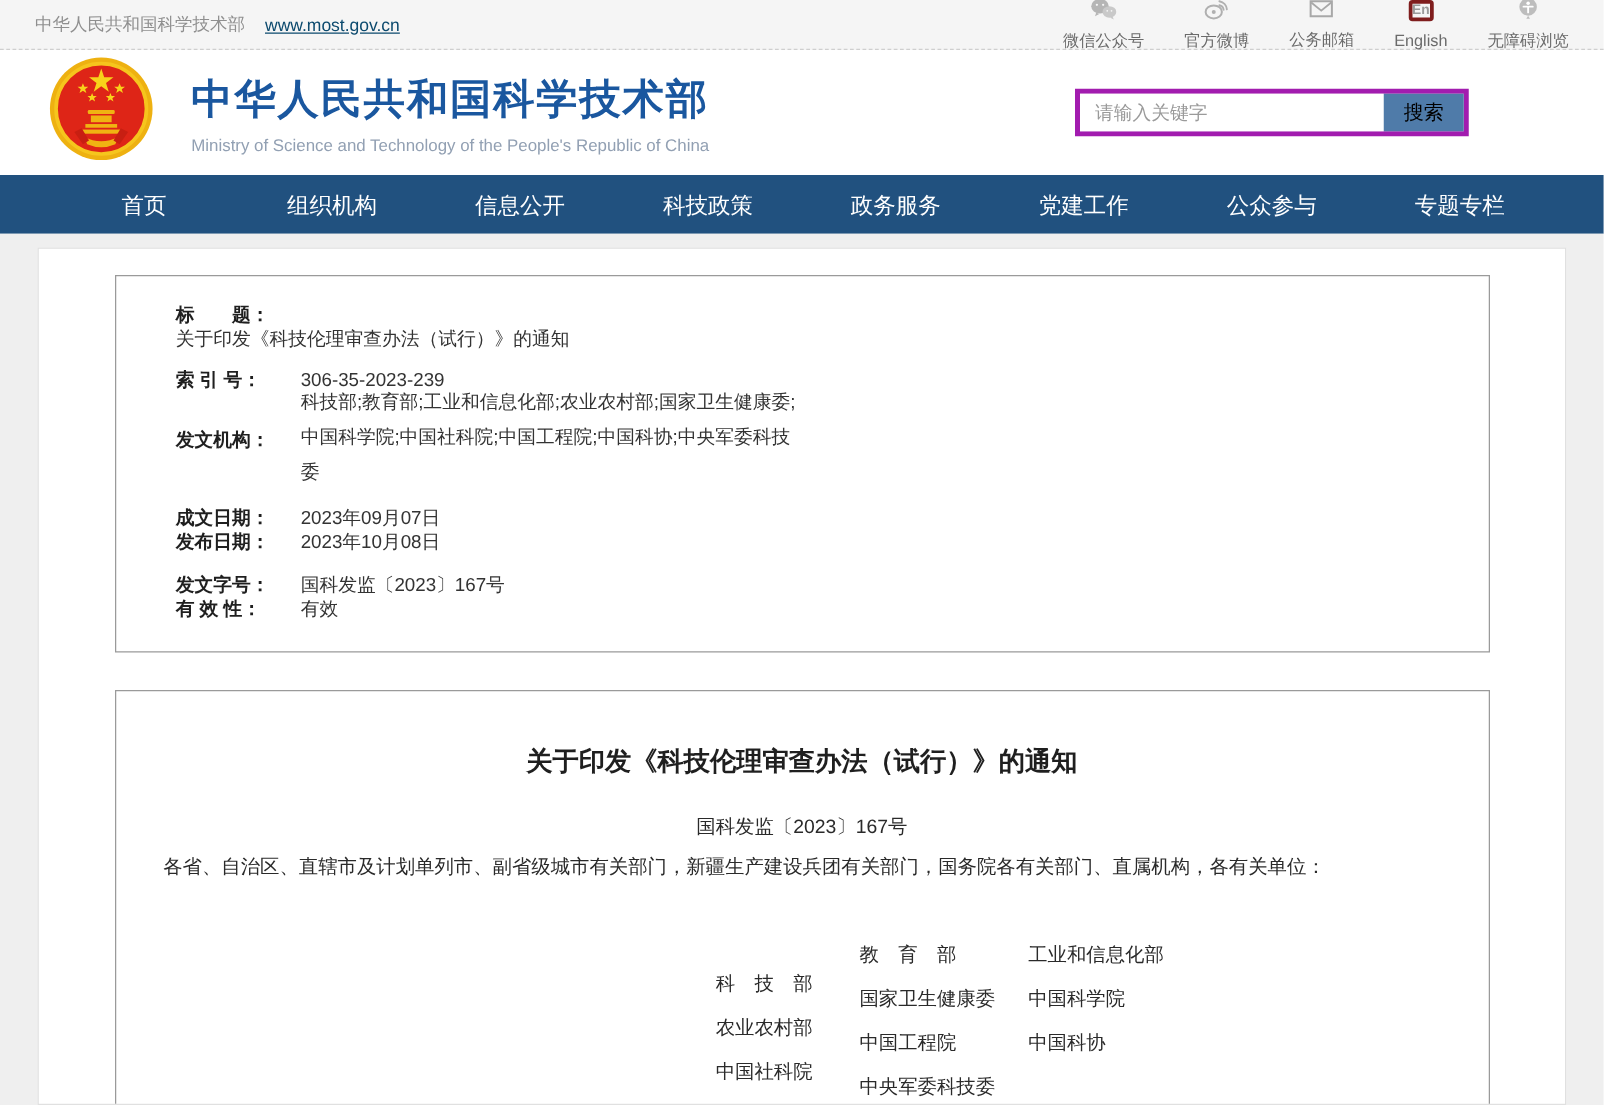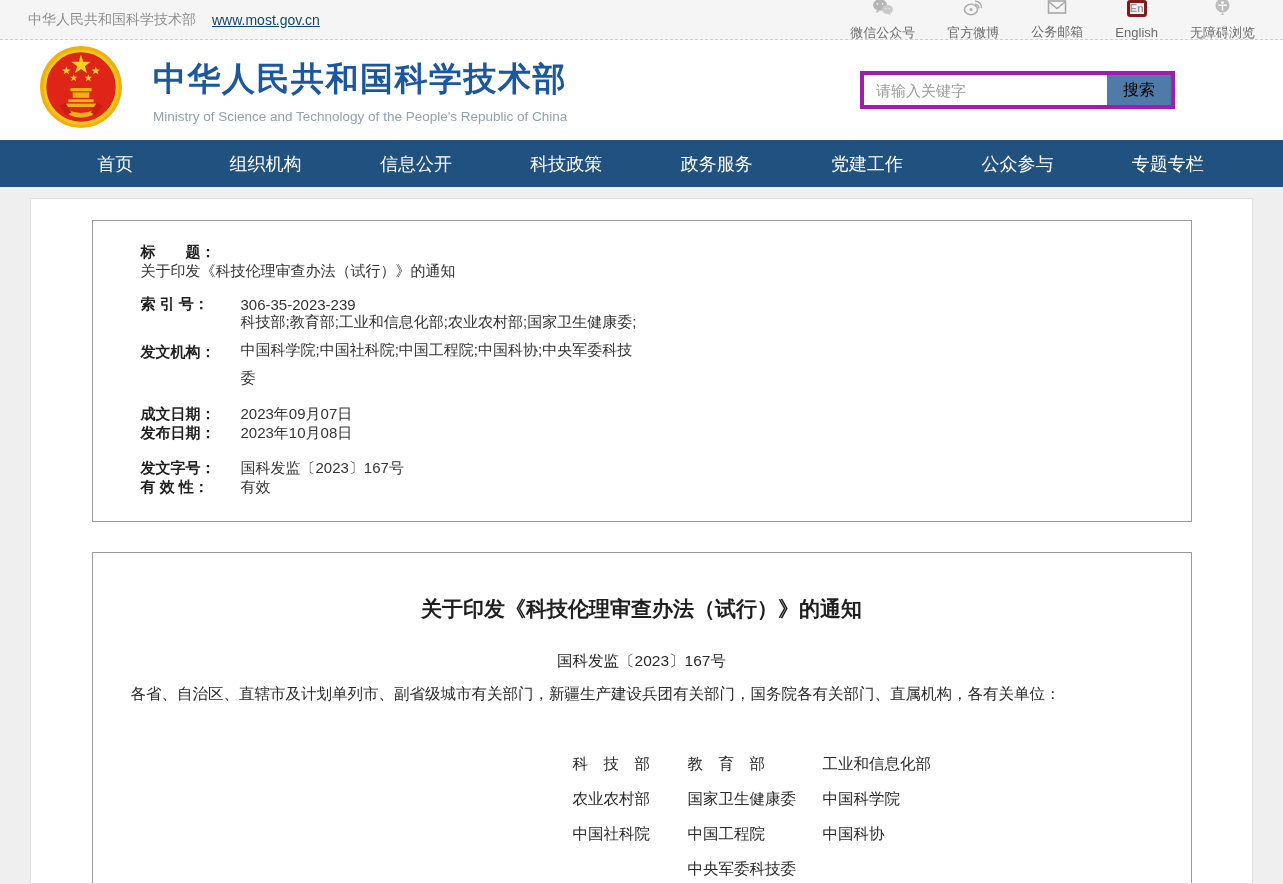--- a/index.html
+++ b/index.html
@@ -51,21 +51,21 @@
 
   
   .content-box { width:1100px; margin:30px auto 0; border:1px solid #9a9a9a;
                  padding:42px 38px 40px; height:560px; color:#2a2a2a; }
   .doc-title { text-align:center; font-size:21px; font-weight:bold; color:#1f1f1f; }
   .doc-no { text-align:center; font-size:15.5px; margin-top:28px; }
   .doc-p { font-size:15.5px; margin-top:10px; line-height:1.55; }
   .doc-p.indent { text-indent:2em; }
   .sig-block { margin-top:48px; margin-left:442px; font-size:15.5px; }
   .sig-row { display:flex; height:35px; }
-  .sig-c1 { width:115px; }
+  .sig-c1 { width:115px;margin-top:23px; }
   .sig-c2 { width:135px; }
   .sig-c3 { flex:1; }
 </style>
 </head>
 <body>
 
 <div class="topbar">
   <div class="topbar-left">
     <span>中华人民共和国科学技术部</span>
     <span class="site-url">www.most.gov.cn</span>

